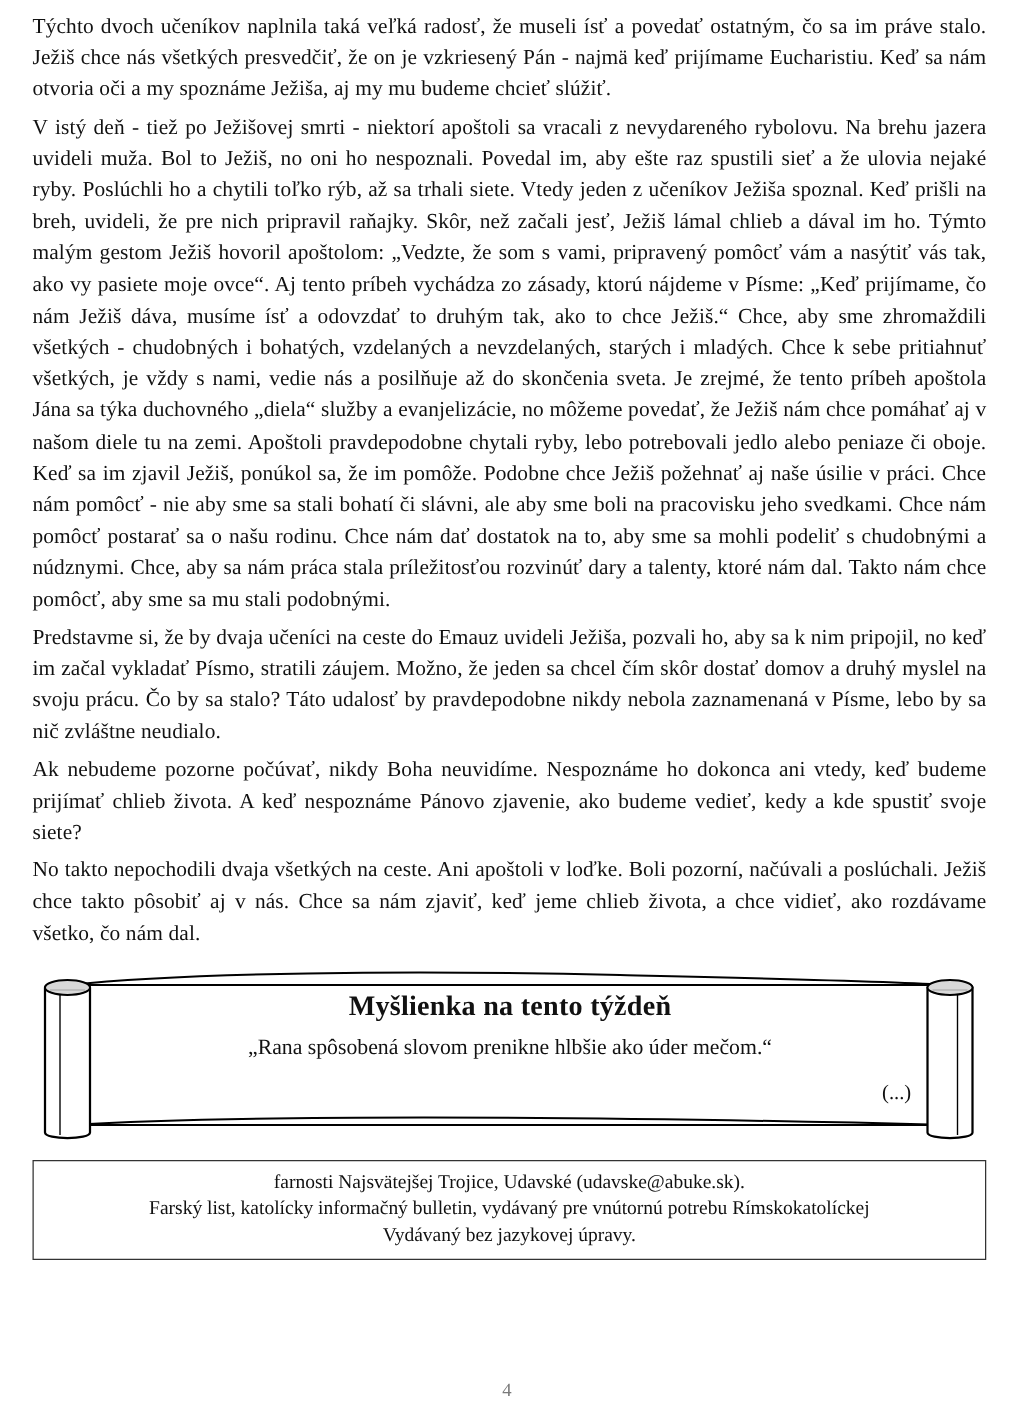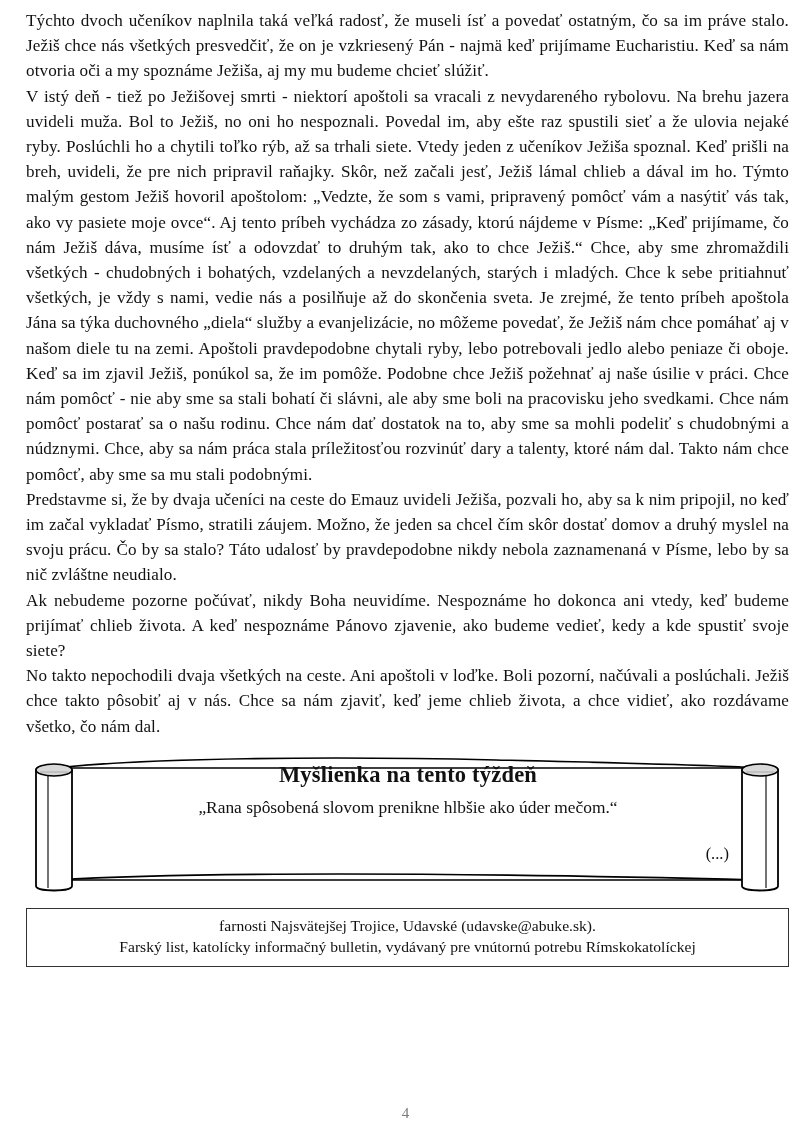--- a/index.html
+++ b/index.html
@@ -24,39 +24,39 @@
   }
   .body-text p {
     margin: 0 0 0 0;
     font-size: 17.1px;
     line-height: 25.2px;
     text-align: justify;
     text-justify: inter-word;
     letter-spacing: 0.1px;
   }
   .body-text p + p {
-    margin-top: 0px;
+    margin-top: 5px;
   }
   .indent-none { text-indent: 0; }
 
   
   .scroll-wrap {
     position: relative;
     margin-top: 13px;
     height: 140px;
   }
   .scroll-svg {
     position: absolute;
     left: 0;
     top: 0;
   }
   .scroll-content {
     position: absolute;
     left: 92px;
-    top: 10px;
+    top: 20px;
     width: 580px;
     text-align: center;
   }
   .scroll-title {
     font-size: 22.5px;
     font-weight: bold;
     letter-spacing: 0.2px;
     margin: 0 0 8px 0;
   }
   .scroll-quote {
@@ -131,17 +131,18 @@
     <div class="scroll-content">
       <p class="scroll-title">Myšlienka na tento týždeň</p>
       <p class="scroll-quote">„Rana spôsobená slovom prenikne hlbšie ako úder mečom.“</p>
     </div>
     <div class="scroll-ellipsis">(...)</div>
   </div>
 
   <div class="footer-box">
     <p>farnosti Najsvätejšej Trojice, Udavské (udavske@abuke.sk).</p>
     <p>Farský list, katolícky informačný bulletin, vydávaný pre vnútornú potrebu Rímskokatolíckej</p>
+    <p>Vydávaný bez jazykovej úpravy.</p>
   </div>
 
   <div class="page-number">4</div>
 
 </div>
 
 </body></html>

